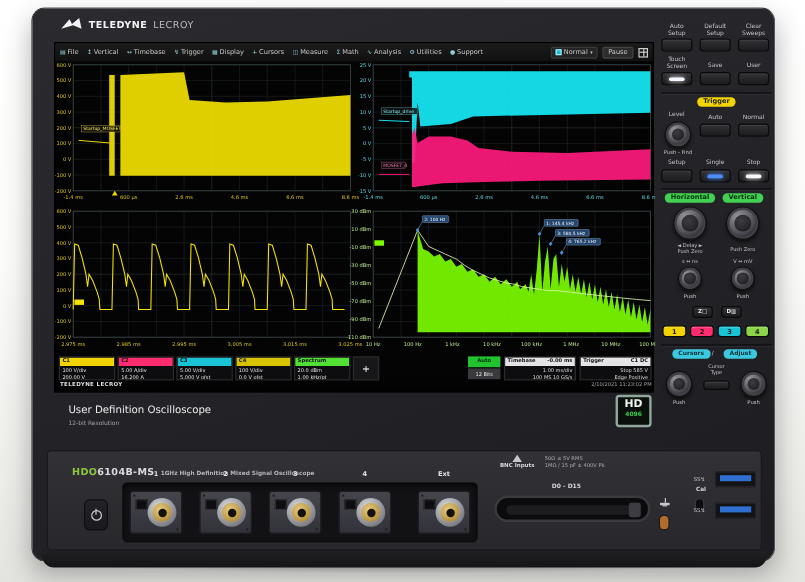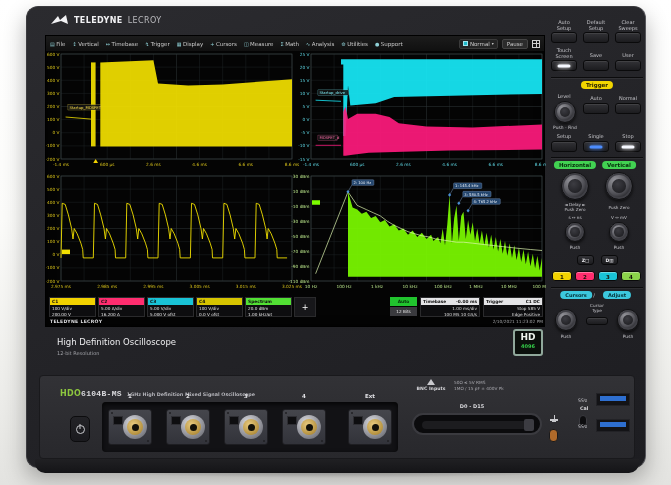--- a/index.html
+++ b/index.html
@@ -74,21 +74,21 @@
   .hr{position:absolute;left:0;width:92px;height:1px;background:#0b0b0c;box-shadow:0 1px 0 rgba(255,255,255,.06);}
   .minibtn{position:absolute;width:17px;height:10px;background:linear-gradient(180deg,#323236,#1c1c1f);
     border:1px solid #0a0a0b;border-radius:3px;color:#e8e8ec;font-size:4.6px;font-weight:bold;text-align:center;line-height:9px;}
   .chbtn{position:absolute;width:20px;height:10px;border-radius:3px;border:1px solid #0a0a0b;
     color:#16160a;font-size:5.5px;font-weight:bold;text-align:center;line-height:10px;box-shadow:inset 0 1px 0 rgba(255,255,255,.35);}
   
   .front{position:absolute;left:12px;top:368px;width:596px;height:84px;border-radius:4px;
     background:linear-gradient(180deg,#323236,#28282c);border:1px solid #19191c;}
   .model{position:absolute;left:20px;top:5px;display:flex;align-items:baseline;gap:5px;}
   .mgreen{font-size:8px;font-weight:bold;color:#8dc63f;letter-spacing:.3px;}
-  .mrest{font-size:8px;font-weight:bold;color:#d9d9dd;letter-spacing:.3px;font-family:Liberation Mono, monospace;}
+  .mrest{font-size:8px;font-weight:bold;color:#d9d9dd;letter-spacing:.3px;}
   .mdesc{font-size:4.8px;color:#b4b4ba;font-weight:bold;}
   .chlab{position:absolute;top:17px;width:16px;text-align:center;font-size:5.5px;color:#e2e2e6;font-weight:bold;}
   .well{position:absolute;left:62px;top:26px;width:296px;height:50px;background:#121215;border-radius:4px;
     box-shadow:inset 0 2px 5px rgba(0,0,0,.8);}
   .bnc{position:absolute;top:7px;width:44px;height:36px;border-radius:3px;border:1px solid #1e1e22;
     background:linear-gradient(180deg,#45464c,#32333a);}
   .ring{position:absolute;right:4px;top:50%;transform:translateY(-50%);width:24px;height:24px;border-radius:50%;
     background:radial-gradient(circle at 38% 32%,#dcdde2,#8e8f96 60%,#595a60);}
   .gold{position:absolute;inset:4px;border-radius:50%;background:radial-gradient(circle at 40% 35%,#e8cb80,#b6923f 70%,#8a6b2a);}
   .hole{position:absolute;inset:4.5px;border-radius:50%;background:#131109;}
@@ -450,21 +450,21 @@
             <div>Stop  585 V</div>
             <div>Edge  Positive</div>
           </div>
         </div>
         <div class="tstamp">2/10/2021 11:23:02 PM</div>
         <div class="sbrand">TELEDYNE LECROY</div>
       </div>
     </div>
 
     <div class="caption">
-      <div class="cap1">High Definition Oscilloscope</div>
+      <div class="cap1">User Definition Oscilloscope</div>
       <div class="cap2">12-bit Resolution</div>
     </div>
     <div class="hd">
       <div class="hd1">HD</div>
       <div class="hd2">4096</div>
     </div>
 
     <div class="rp">
 
       <div class="plabel" style="left:-2px;top:0;width:30px;">Auto

